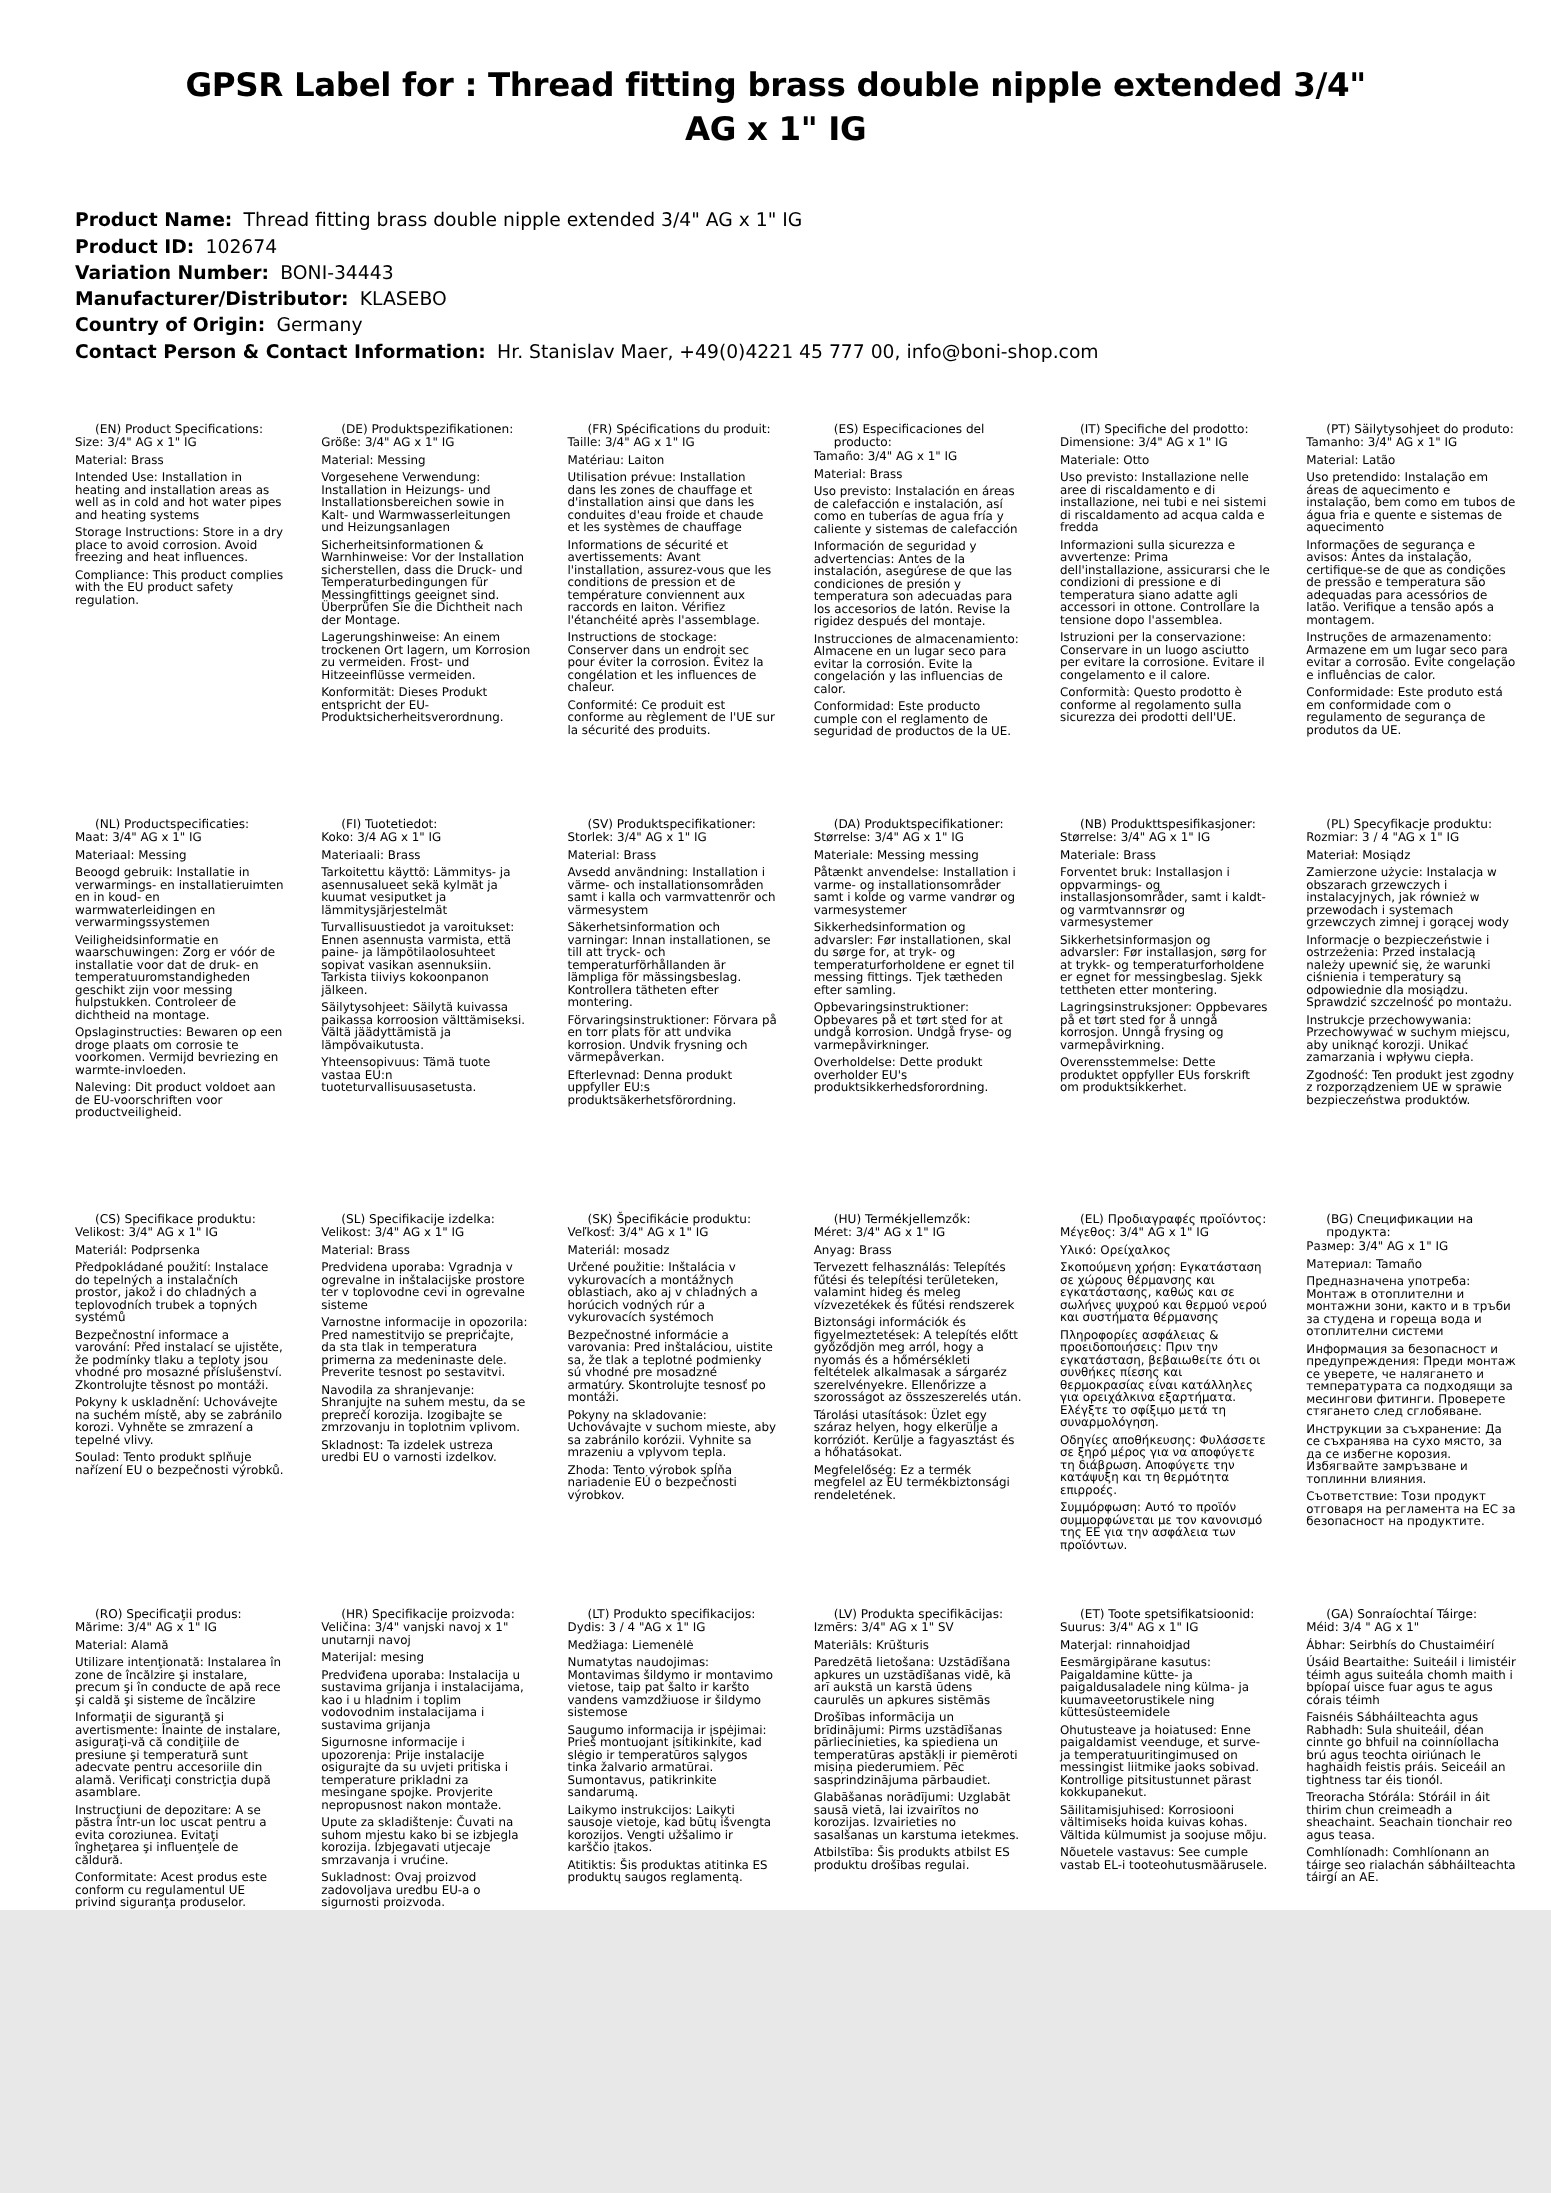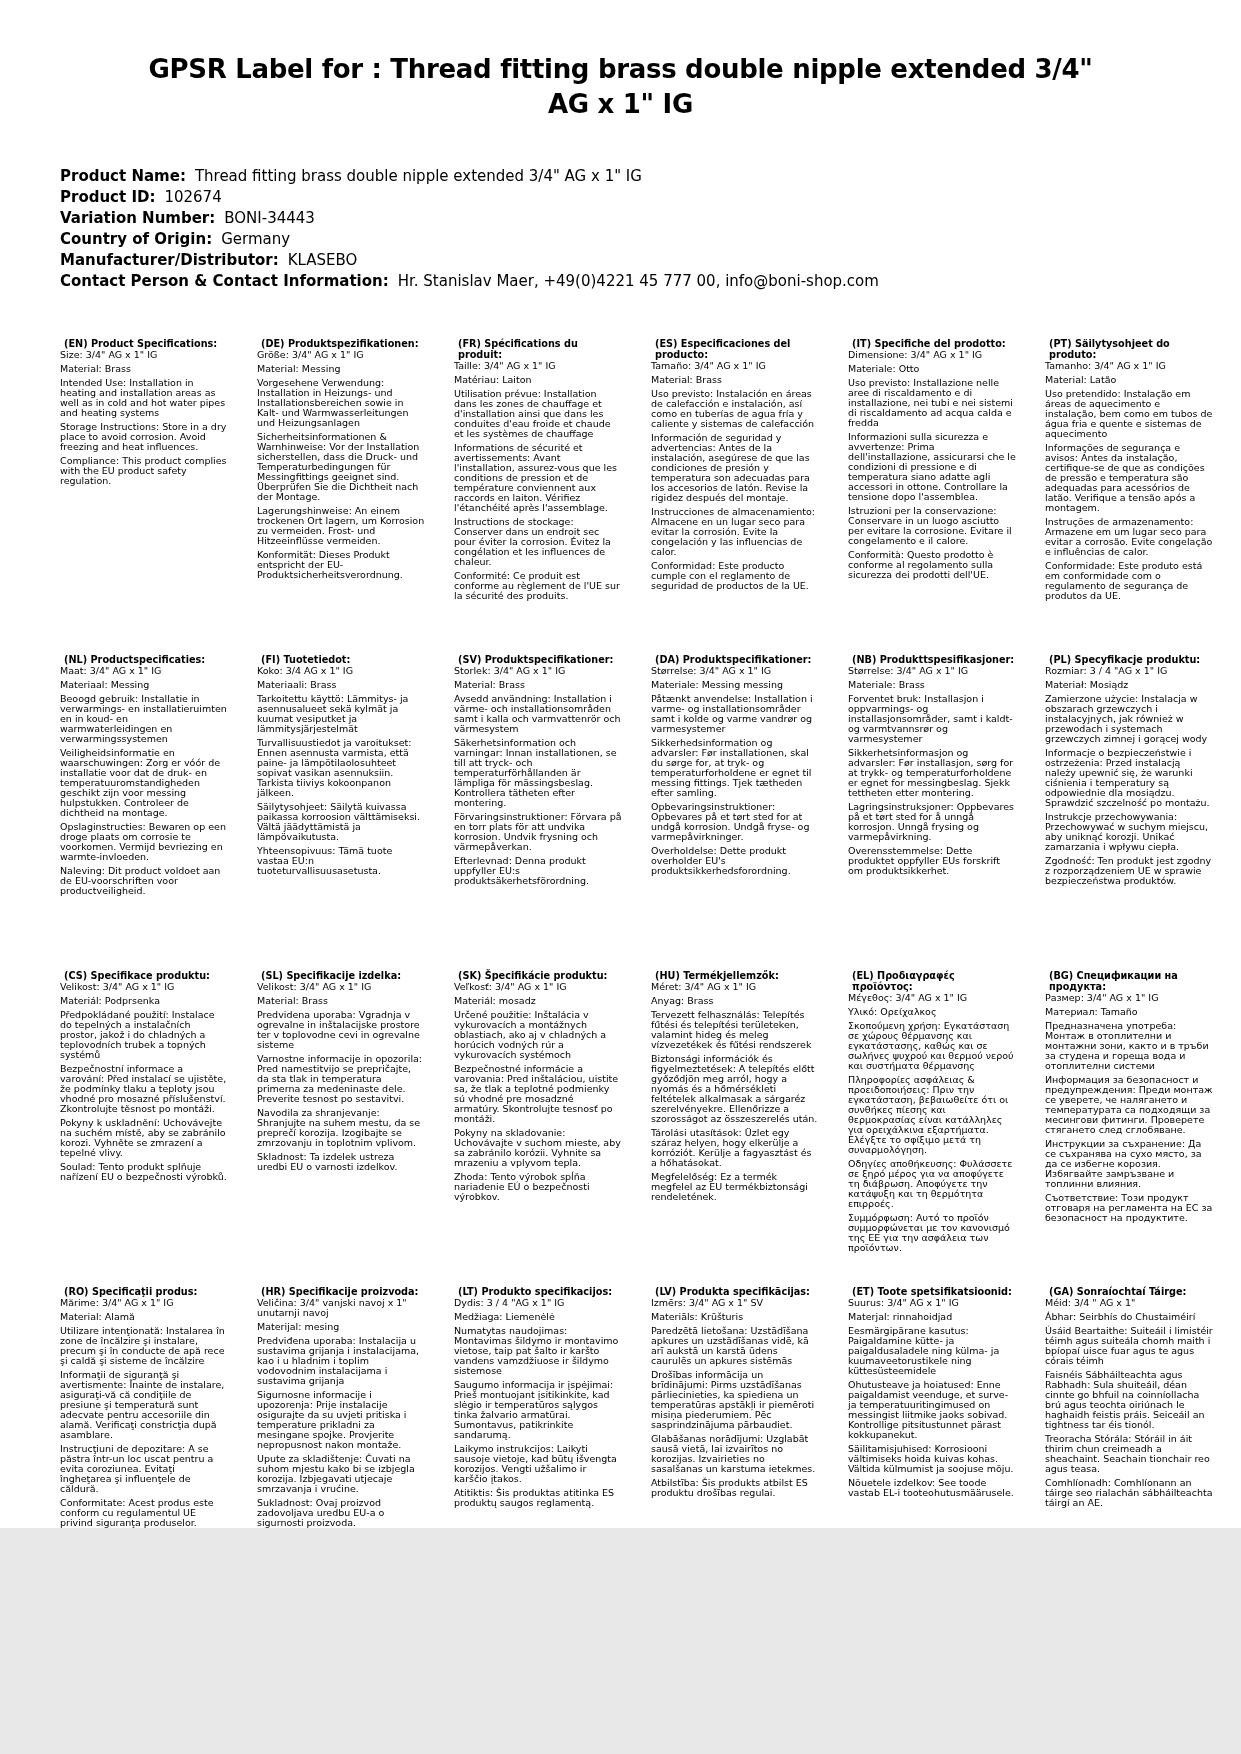--- a/index.html
+++ b/index.html
@@ -15,21 +15,21 @@
   }
   .product-info{position:absolute;left:60px;top:166px;font-size:15px;line-height:21px;}
   .pi-row{white-space:nowrap;}
   .pi-label{font-weight:bold;margin-right:9px;margin-top:33px;}
   .spec-grid{
     position:absolute;left:60px;top:338px;
     display:grid;grid-template-columns:repeat(6,168px);column-gap:29px;
     grid-template-rows:316px 316px 316px auto;
   }
   .spec-block{font-size:9.5px;line-height:10px;overflow-wrap:break-word;}
-  .spec-heading{font-size:9.7px;font-weight:bold;margin:0 0 1px 4px;line-height:11px;}
+  .spec-heading{font-size:9.7px;font-weight:normal;margin:0 0 1px 16px;line-height:11px;}
   .spec-p{margin:0 0 4px 0;}
   .barcode-wrap{position:absolute;left:441px;top:1583px;}
   .barcode-wrap rect{fill:#111;}
   .bc-digits{font-family:"DejaVu Sans",sans-serif;font-size:15px;fill:#111;}
   .ce{position:absolute;left:452px;top:1662px;}
   .ce path,.ce line{stroke:#1c1c1c;fill:none;}
   .age{position:absolute;left:625px;top:1654px;}
   .age circle,.age path,.age line{stroke:#1c1c1c;fill:none;}
   .age .dot{fill:#1c1c1c;stroke:none;}
   .age text{font-family:"DejaVu Sans",sans-serif;font-weight:bold;font-size:20px;fill:#1c1c1c;}
@@ -49,25 +49,25 @@
 
       <div class="pi-row">
         <span class="pi-label">Product ID:</span><span class="pi-value">102674</span>
       </div>
 
       <div class="pi-row">
         <span class="pi-label">Variation Number:</span><span class="pi-value">BONI-34443</span>
       </div>
 
       <div class="pi-row">
+        <span class="pi-label">Manufacturer/Distributor:</span><span class="pi-value">KLASEBO</span>
+      </div>
+
+      <div class="pi-row">
         <span class="pi-label">Country of Origin:</span><span class="pi-value">Germany</span>
-      </div>
-
-      <div class="pi-row">
-        <span class="pi-label">Manufacturer/Distributor:</span><span class="pi-value">KLASEBO</span>
       </div>
 
       <div class="pi-row">
         <span class="pi-label">Contact Person &amp; Contact Information:</span><span class="pi-value">Hr. Stanislav Maer, +49(0)4221 45 777 00, info@boni-shop.com</span>
       </div>
     </div>
 
   <div class="spec-grid">
 
       <section class="spec-block">
@@ -334,21 +334,21 @@
       </section>
 
       <section class="spec-block">
         <h2 class="spec-heading">(ET) Toote spetsifikatsioonid:</h2>
         <div class="spec-paras">
           <p class="spec-p">Suurus: 3/4" AG x 1" IG</p>
           <p class="spec-p">Materjal: rinnahoidjad</p>
           <p class="spec-p">Eesmärgipärane kasutus: Paigaldamine kütte- ja paigaldusaladele ning külma- ja kuumaveetorustikele ning küttesüsteemidele</p>
           <p class="spec-p">Ohutusteave ja hoiatused: Enne paigaldamist veenduge, et surve- ja temperatuuritingimused on messingist liitmike jaoks sobivad. Kontrollige pitsitustunnet pärast kokkupanekut.</p>
           <p class="spec-p">Säilitamisjuhised: Korrosiooni vältimiseks hoida kuivas kohas. Vältida külmumist ja soojuse mõju.</p>
-          <p class="spec-p">Nõuetele izdelkov: See toode vastab EL-i tooteohutusmäärusele.</p>
+          <p class="spec-p">Nõuetele vastavus: See cumple vastab EL-i tooteohutusmäärusele.</p>
         </div>
       </section>
 
       <section class="spec-block">
         <h2 class="spec-heading">(GA) Sonraíochtaí Táirge:</h2>
         <div class="spec-paras">
           <p class="spec-p">Méid: 3/4 " AG x 1"</p>
           <p class="spec-p">Ábhar: Seirbhís do Chustaiméirí</p>
           <p class="spec-p">Úsáid Beartaithe: Suiteáil i limistéir téimh agus suiteála chomh maith i bpíopaí uisce fuar agus te agus córais téimh</p>
           <p class="spec-p">Faisnéis Sábháilteachta agus Rabhadh: Sula shuiteáil, déan cinnte go bhfuil na coinníollacha brú agus teochta oiriúnach le haghaidh feistis práis. Seiceáil an tightness tar éis tionól.</p>

